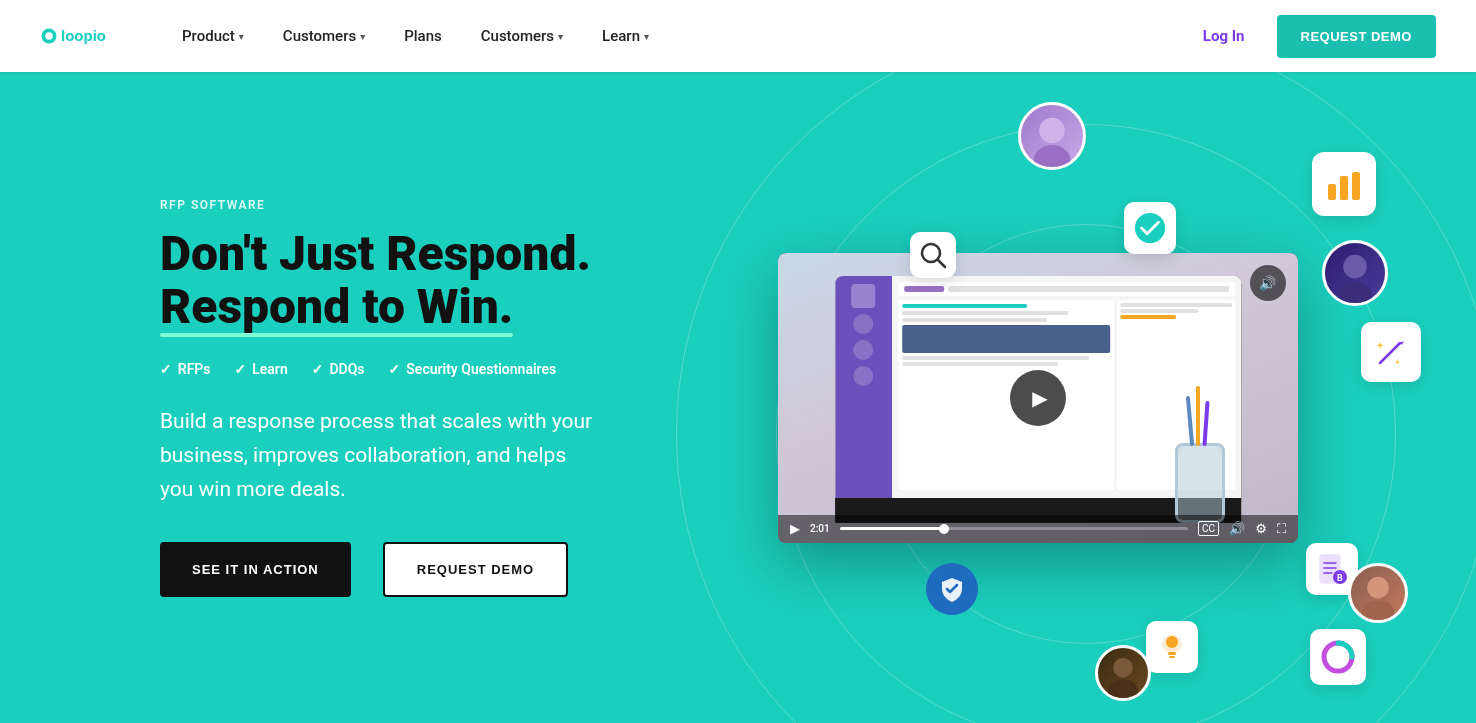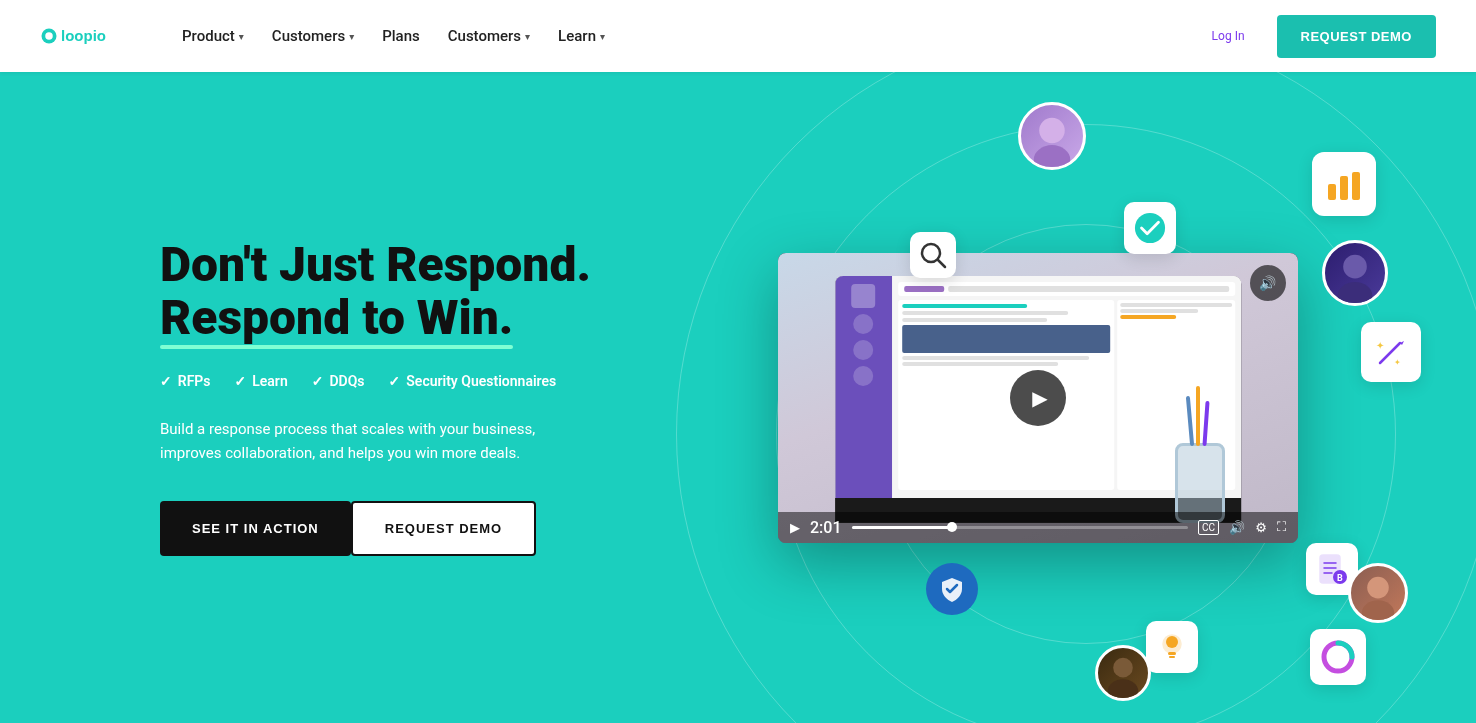--- a/index.html
+++ b/index.html
@@ -9,32 +9,32 @@
     nav {
       position: fixed; top: 0; left: 0; right: 0; z-index: 100;
       background: #fff;
       display: flex; align-items: center;
       padding: 0 40px;
       height: 72px;
       box-shadow: 0 1px 4px rgba(0,0,0,0.08);
     }
     .nav-logo { display: flex; align-items: center; margin-right: 40px; }
     .logo-svg { width: 90px; height: 36px; }
-    .nav-links { display: flex; align-items: flex-start; gap: 4px; flex: 1; }
+    .nav-links { display: flex; align-items: flex-start; gap: 15px; flex: 1; }
     .nav-item {
       display: flex; align-items: center; gap: 4px;
       padding: 8px 12px;
       font-size: 15px; font-weight: 500; color: #222;
       cursor: pointer; border-radius: 4px;
       text-decoration: none;
     }
     .chevron { font-size: 10px; color: #555; }
     .nav-actions { display: flex; align-items: center; gap: 16px; }
     .login-btn {
-      font-size: 12px; font-weight: 400; color: #7c3aed;
+      font-size: 15px; font-weight: 700; color: #7c3aed;
       cursor: pointer; padding: 8px 16px;
       text-decoration: none;
     }
     .demo-btn {
       background: #1bbfaf; color: #fff;
       font-size: 13px; font-weight: 700; letter-spacing: 0.5px;
       padding: 14px 24px; border: none; cursor: pointer;
       border-radius: 4px; text-transform: uppercase;
     }
 
@@ -66,24 +66,24 @@
     .hero-checks {
       display: flex; gap: 24px; flex-wrap: wrap;
       margin-bottom: 28px;
     }
     .check-item {
       display: flex; align-items: center; gap: 6px;
       font-size: 14px; font-weight: 600; color: #fff;
     }
     .check-mark { color: #fff; font-size: 14px; }
     .hero-desc {
-      font-size: 15px; color: #fff; line-height: 1.6;
+      font-size: 21px; color: #fff; line-height: 1.6;
       margin-bottom: 36px; max-width: 440px;
     }
-    .hero-buttons { display: flex; gap: 0; }
+    .hero-buttons { display: flex; gap: 32px; }
     .btn-primary {
       background: #111; color: #fff;
       font-size: 13px; font-weight: 700; letter-spacing: 1px;
       padding: 18px 32px; border: none; cursor: pointer;
       border-radius: 4px; text-transform: uppercase;
     }
     .btn-secondary {
       background: #fff; color: #111;
       font-size: 13px; font-weight: 700; letter-spacing: 1px;
       padding: 18px 32px; border: 2px solid #111; cursor: pointer;
@@ -123,21 +123,21 @@
       padding: 6px 12px;
       display: flex; align-items: center; gap: 10px;
     }
     .video-progress {
       flex: 1; height: 3px; background: rgba(255,255,255,0.3);
       border-radius: 2px; position: relative;
     }
     .video-progress-fill {
       width: 30%; height: 100%; background: #fff; border-radius: 2px;
     }
-    .video-time { font-size: 16px; color: #fff; font-weight: 500; }
+    .video-time { font-size: 10px; color: #fff; font-weight: 500; }
     .video-ctrl-icon { color: #fff; font-size: 13px; cursor: pointer; }
 
     
     .orbit-container {
       position: absolute; top: 72px; left: 0; right: 0; bottom: 0;
       pointer-events: none;
     }
     .orbit-circle {
       position: absolute;
       border: 1.5px solid rgba(255,255,255,0.25);
@@ -316,20 +316,21 @@
   </div>
 
   <div class="avatar-icon" style="bottom:22px;right:325px;width:56px;height:56px;background:linear-gradient(135deg,#3a2a10,#6b4a20);">
     <svg viewBox="0 0 56 56" style="width:100%;height:100%">
       <circle cx="28" cy="22" r="11" fill="#7a5a38"></circle>
       <ellipse cx="28" cy="48" rx="17" ry="13" fill="#4a3018"></ellipse>
     </svg>
   </div>
 
   <div class="hero-left">
+    <p class="hero-eyebrow">RFP SOFTWARE</p>
     <h1 class="hero-headline">
       <span>Don't Just Respond.</span><br>
       <span>
         <span class="teal-underline" style="text-decoration-color:#7fffd4;text-decoration-thickness:4px;">Respond to Win.</span>
       </span>
     </h1>
     <div class="hero-checks">
       <div class="check-item">
         <span class="check-mark">✓</span>
         <span>RFPs</span>

